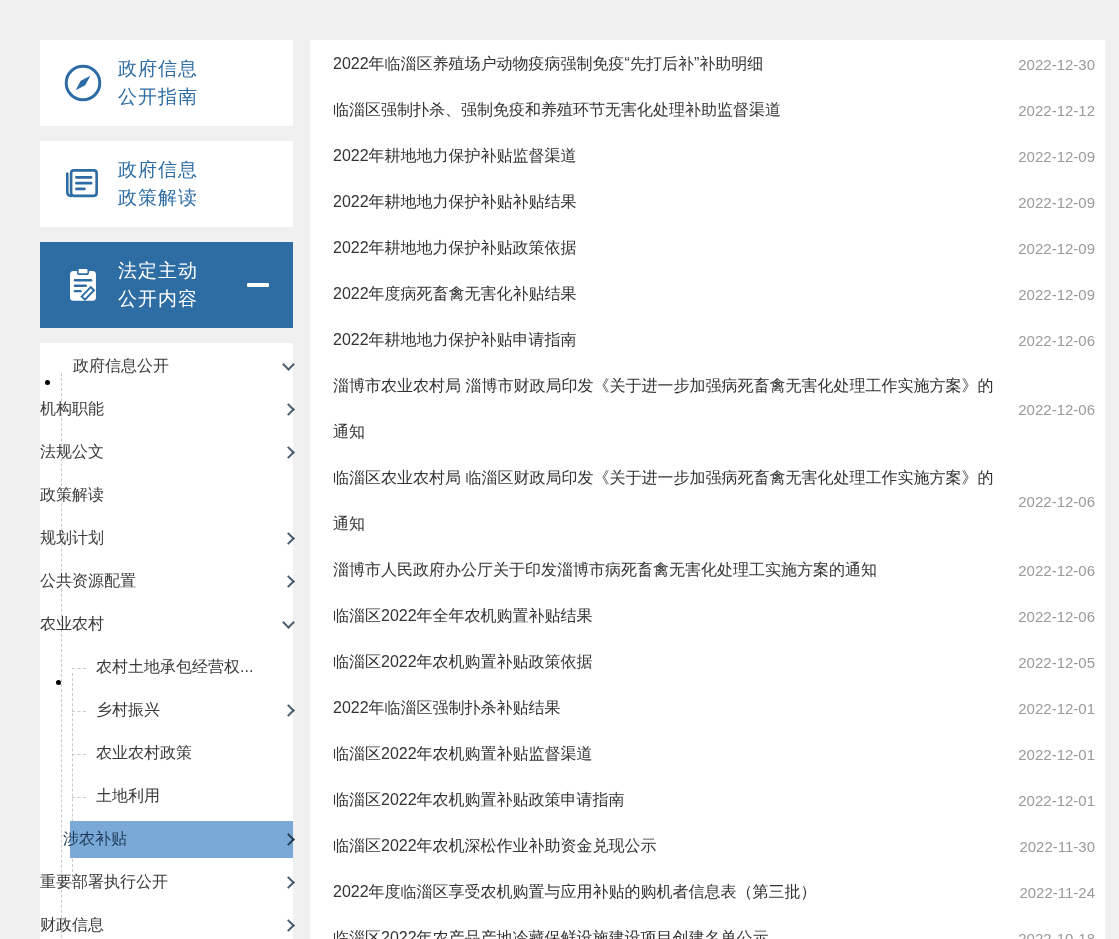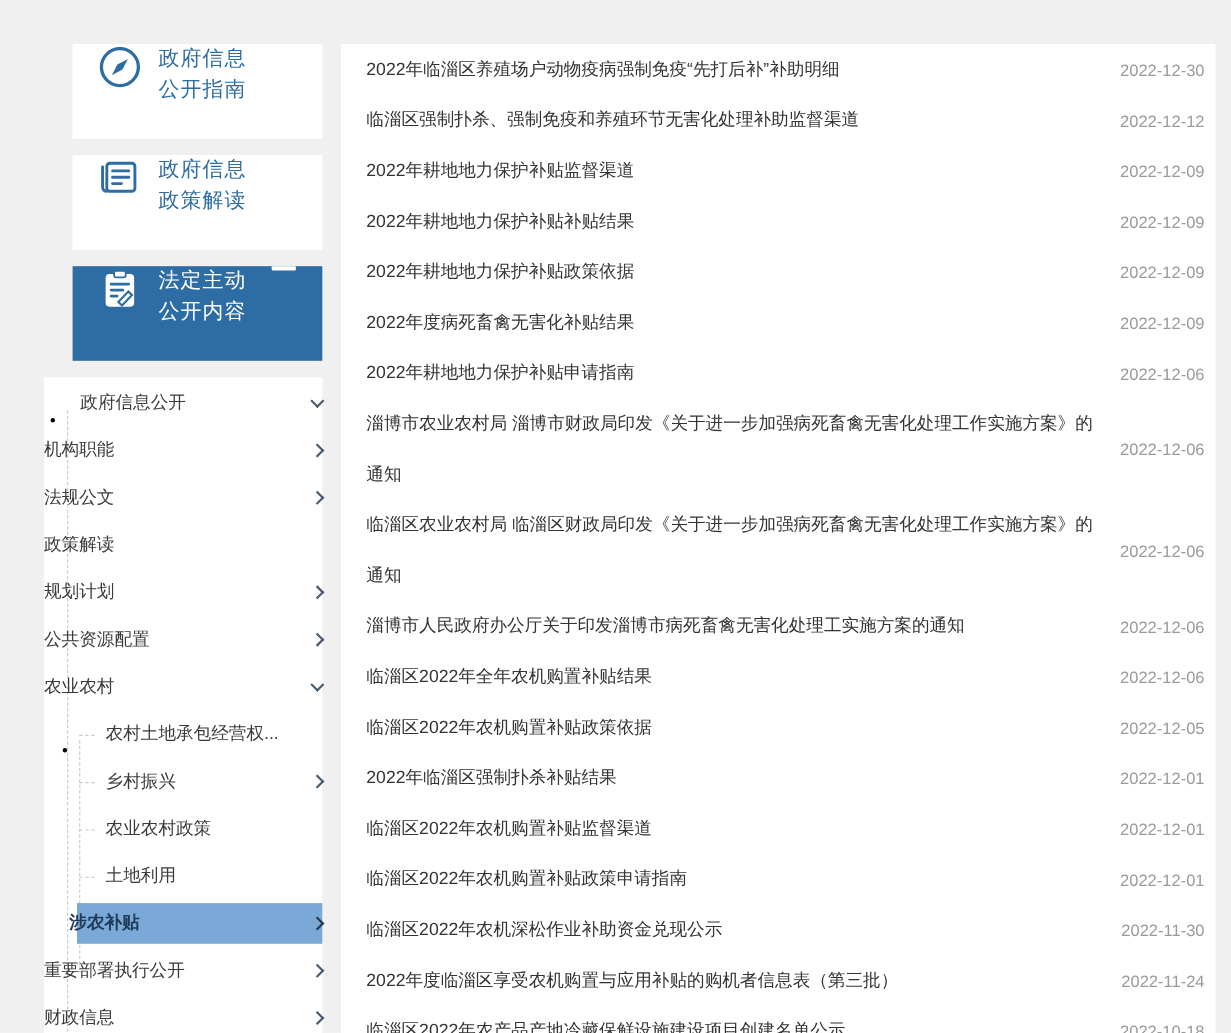--- a/index.html
+++ b/index.html
@@ -8,21 +8,21 @@
     position:relative;
     background: var(--bg, #f0f0f0);
     font-family: "Liberation Sans", "DejaVu Sans", sans-serif;
   }
 
   
   .sidebar { position:absolute; left:40px; top:40px; width:253px; }
 
   .side-card {
     height:86px; margin-bottom:15px; background:#fff;
-    display:flex; cursor:pointer;margin-left:26px;
+    display:flex; align-items:center; cursor:pointer;
   }
   .side-card .card-icon { width:42px; height:42px; margin-left:22px; color:var(--accent); flex:0 0 auto; }
   .side-card .card-icon svg { width:100%; height:100%; display:block; }
   .side-card .card-label {
     margin-left:14px; font-size:19px; line-height:28px; letter-spacing:1px;
     color:var(--accent); font-weight:500; white-space:nowrap;
   }
   .side-card.active { background:var(--accent); }
   .side-card.active .card-icon { color:#fff; }
   .side-card.active .card-label { color:#fff; }
@@ -49,21 +49,21 @@
   .chev.right { transform:rotate(45deg); }
   .chev.down  { transform:rotate(135deg); margin-top:-4px; }
   .chev.none  { visibility:hidden; }
 
   .menu-item.active .hl {
     content:""; position:absolute; left:30px; right:0; top:3px; bottom:3px;
     background:var(--highlight); z-index:1;
   }
   .hl { display:none; }
   .menu-item.active .hl { display:block; }
-  .menu-item.active .menu-label { font-weight:bold; color:#1f3a57;margin-left:23px; }
+  .menu-item.active .menu-label { font-weight:normal; color:#1f3a57;margin-left:23px; }
   .menu-item.active .chev { border-color:#233a50; }
 
   
   .content { position:absolute; left:310px; top:40px; width:795px; background:#fff; padding:1px 10px 10px 23px; }
   .articles { list-style:none; }
   .article-row { display:flex; align-items:center; min-height:46px; }
   .article-title { flex:1; font-size:16px; color:var(--title); line-height:46px; cursor:pointer; }
   .article-date { margin-left:20px; font-size:15px; color:var(--date); white-space:nowrap; }
 </style>
 </head>

